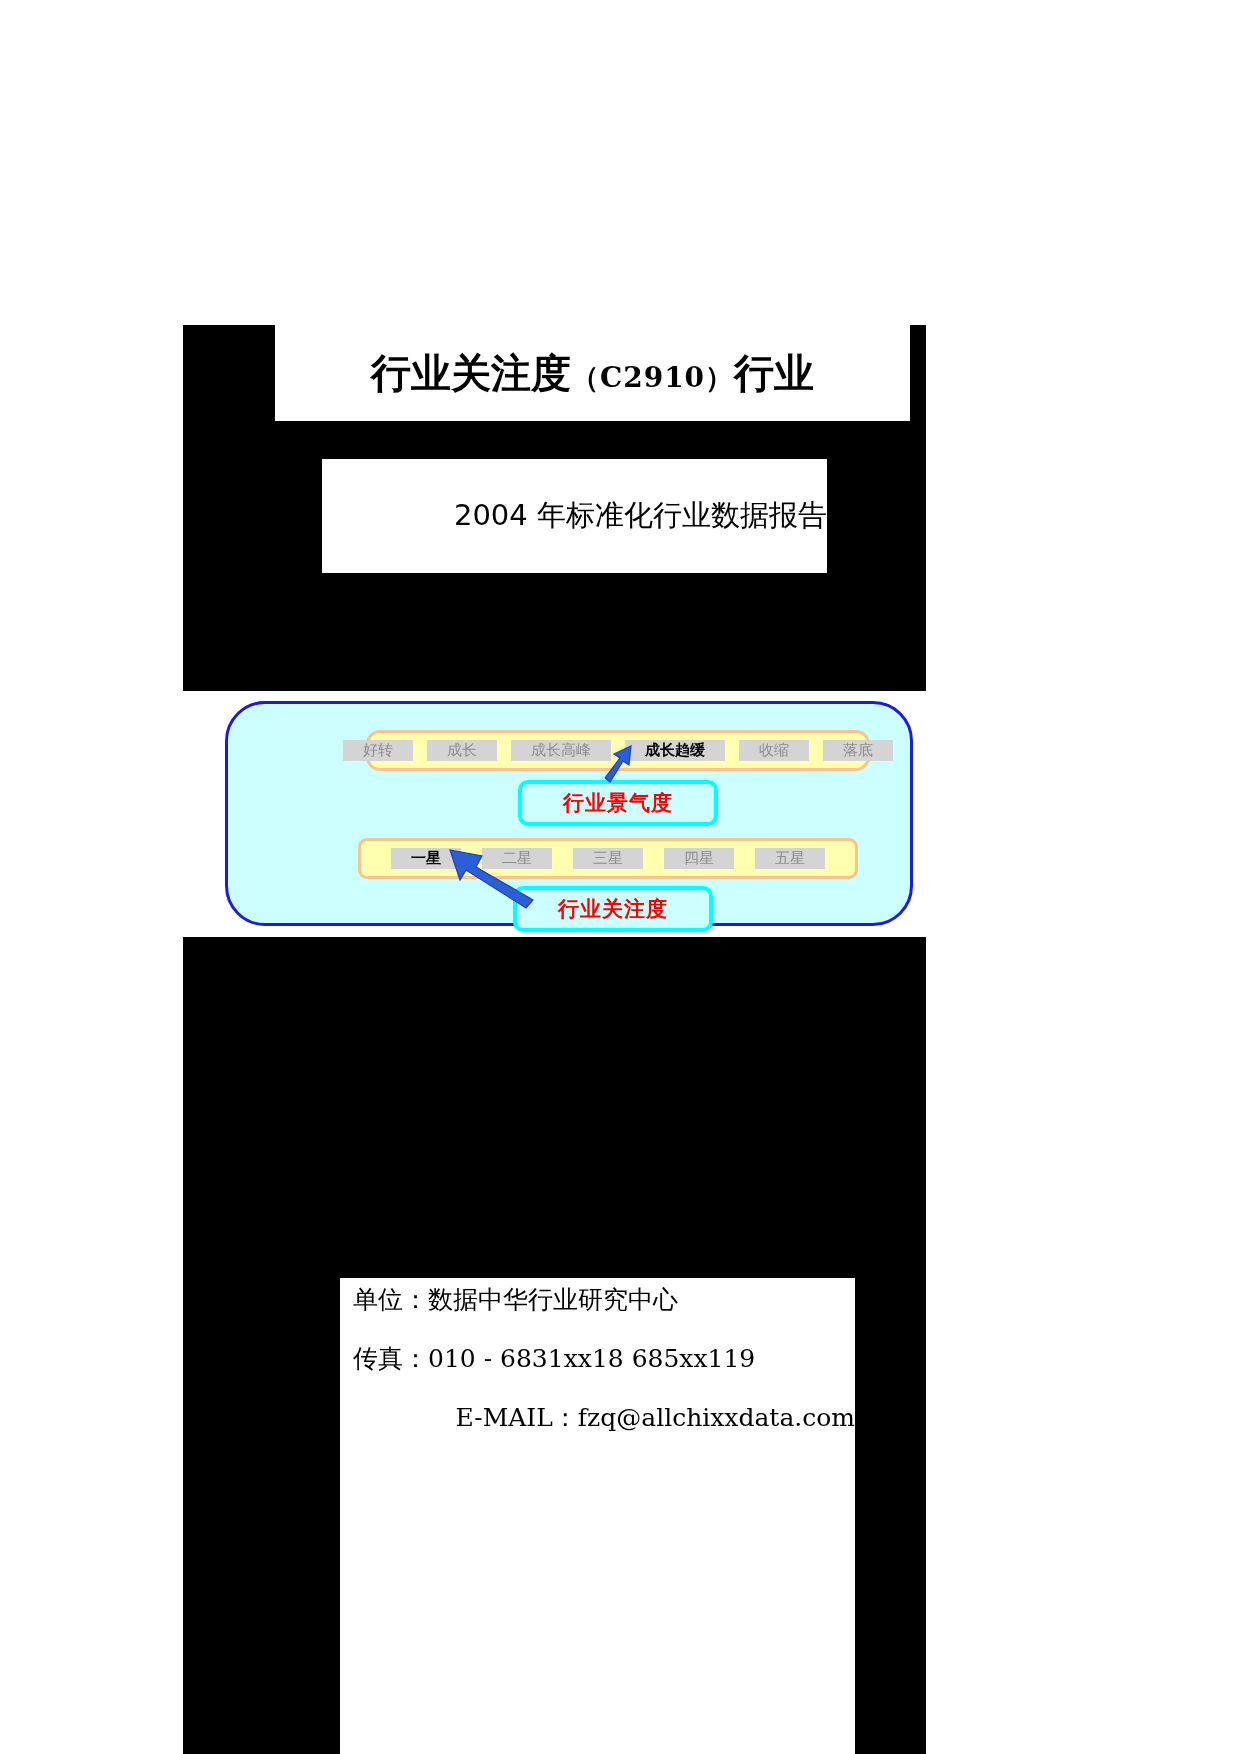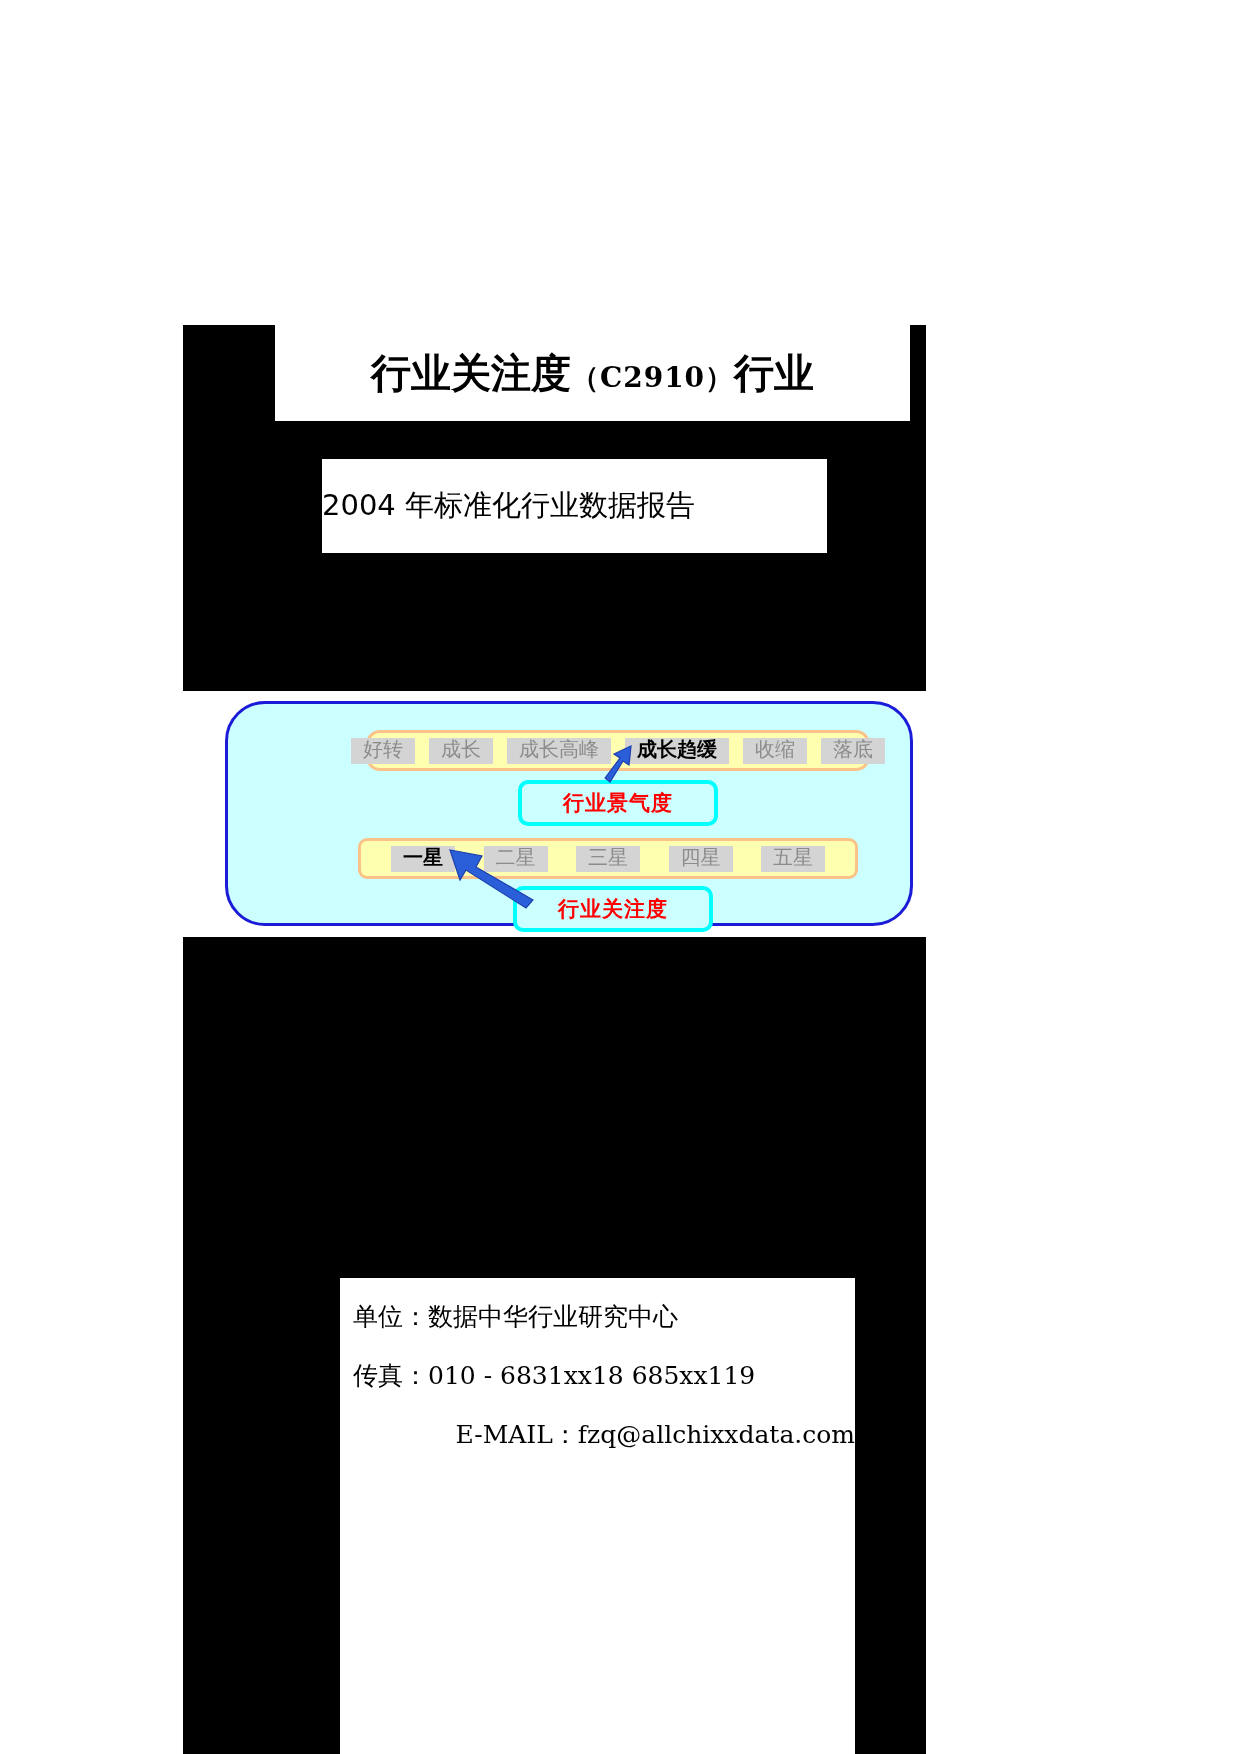--- a/index.html
+++ b/index.html
@@ -51,25 +51,25 @@
     letter-spacing: 1px;
     font-family: "DejaVu Serif", "Liberation Serif", serif;
   }
 
   
   .subtitle-plate {
     position: absolute;
     left: 322px;
     top: 459px;
     width: 505px;
-    height: 94px;
-    background: #ffffff;
-    display: flex;
-    align-items: center;
-    justify-content: flex-start;
+    height: 114px;
+    background: #ffffff;
+    display: flex;
+    align-items: center;
+    justify-content: flex-end;
   }
   .subtitle-text {
     color: #000000;
     font-size: 29px;
     white-space: nowrap;
     font-family: "DejaVu Sans", "Liberation Sans", sans-serif;
   }
 
   
   .diagram-plate {
@@ -116,25 +116,25 @@
     top: 134px;
     width: 500px;
     height: 41px;
     justify-content: space-between;
     padding: 0 30px;
     border-radius: 9px;
   }
   .opt {
     background: #d4d4d4;
     color: #8c8c8c;
-    font-size: 20px;
+    font-size: 15px;
     line-height: 1;
-    padding: 3px 12px;
-    white-space: nowrap;
-    font-family: Liberation Mono, monospace;
+    padding: 3px 20px;
+    white-space: nowrap;
+    font-family: Liberation Serif, serif;
   }
   .opt.active {
     background: #d4d4d4;
     color: #000000;
     font-weight: bold;
   }
 
   
   .cap-box {
     position: absolute;
@@ -176,21 +176,21 @@
   }
 
   
   .contact-plate {
     position: absolute;
     left: 340px;
     top: 1278px;
     width: 515px;
     height: 476px;
     background: #ffffff;
-    padding: 22px 0 0 13px;
+    padding: 5px 0 0 13px;
     box-sizing: border-box;
   }
   .contact-line {
     color: #000000;
     font-size: 25px;
     margin: 0 0 26px 0;
     white-space: nowrap;
     font-family: "DejaVu Sans", "Liberation Sans", sans-serif;
   }
   .contact-line.serif {

